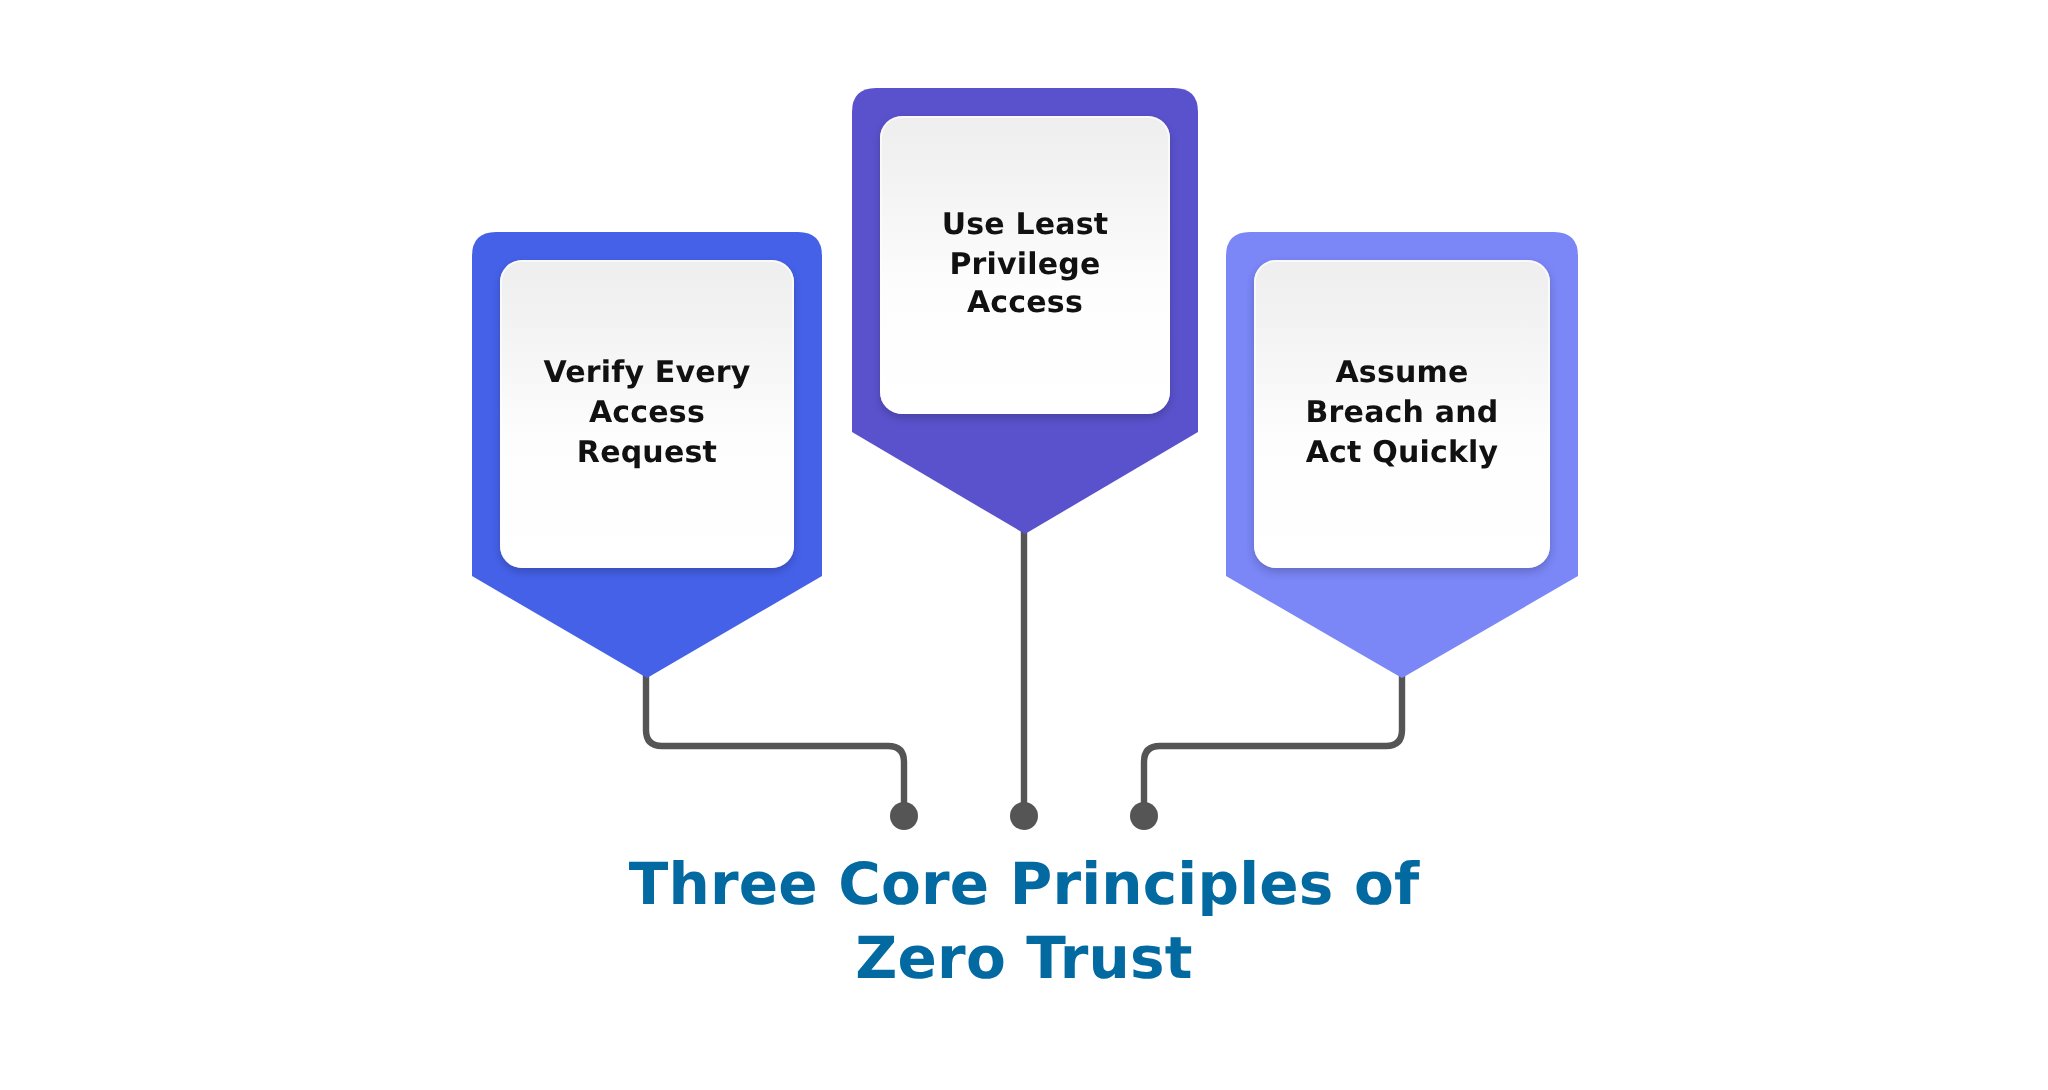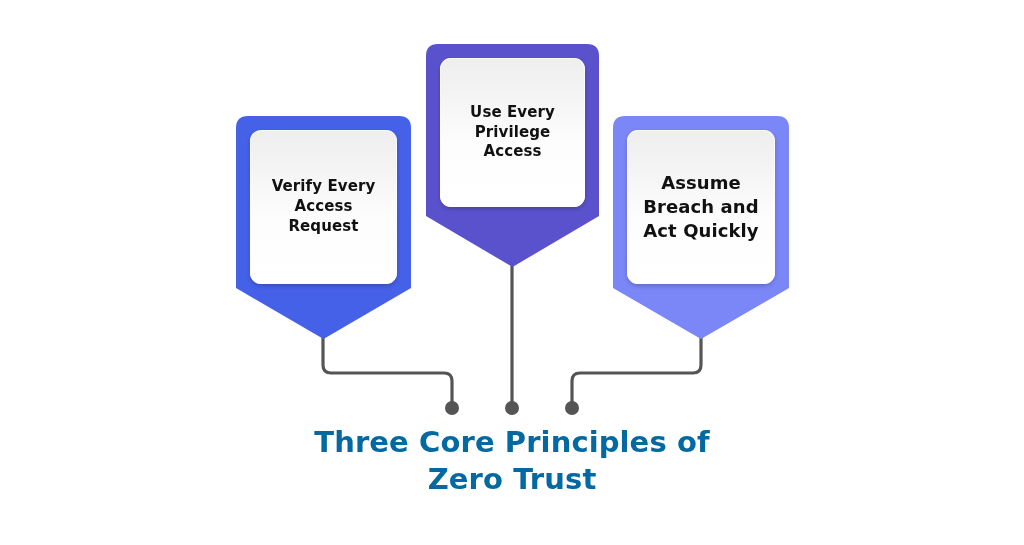--- a/index.html
+++ b/index.html
@@ -59,21 +59,21 @@
   #node-left   { left: 236px; top: 116px; width: 175px; height: 223px; }
   #node-center { left: 426px; top: 44px;  width: 173px; height: 223px; }
   #node-right  { left: 613px; top: 116px; width: 176px; height: 223px; }
 
   #node-left   .node-card { left: 14px;  top: 14px; width: 147px; height: 154px; }
   #node-center .node-card { left: 14px;  top: 14px; width: 145px; height: 149px; }
   #node-right  .node-card { left: 14px;  top: 14px; width: 148px; height: 154px; }
 
   #node-left   .node-label { font-size: 15px; }
   #node-center .node-label { font-size: 15px; }
-  #node-right  .node-label { font-size: 18px; }
+  #node-right  .node-label { font-size: 15px; }
 
   
   #connectors {
     position: absolute;
     left: 0;
     top: 0;
     width: 1024px;
     height: 545px;
     pointer-events: none;
   }
@@ -120,21 +120,21 @@
 Access
 Request</div>
     </div>
   </div>
 
   <div class="node" id="node-center">
     <svg class="node-shape" viewBox="0 0 173 223" preserveAspectRatio="none">
       <path d="M 12 0 L 161 0 Q 173 0 173 12 L 173 172 L 86.5 223 L 0 172 L 0 12 Q 0 0 12 0 Z" fill="#5a52cc"></path>
     </svg>
     <div class="node-card">
-      <div class="node-label">Use Every
+      <div class="node-label">Use Least
 Privilege
 Access</div>
     </div>
   </div>
 
   <div class="node" id="node-right">
     <svg class="node-shape" viewBox="0 0 176 223" preserveAspectRatio="none">
       <path d="M 12 0 L 164 0 Q 176 0 176 12 L 176 172 L 88 223 L 0 172 L 0 12 Q 0 0 12 0 Z" fill="#7b86f7"></path>
     </svg>
     <div class="node-card">

